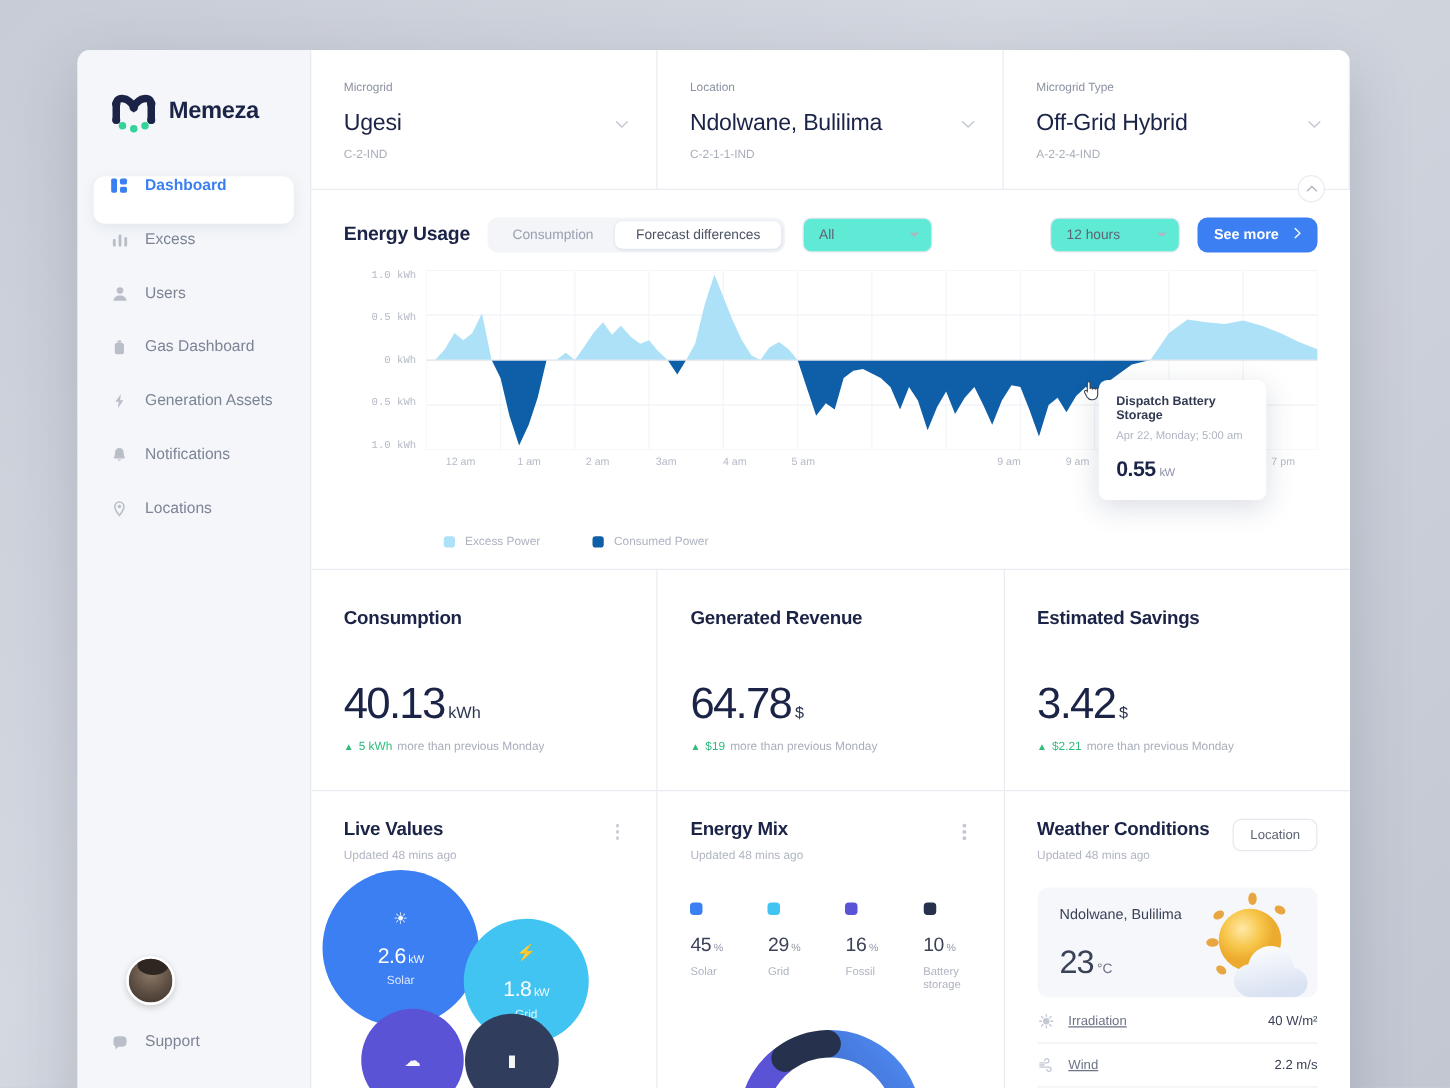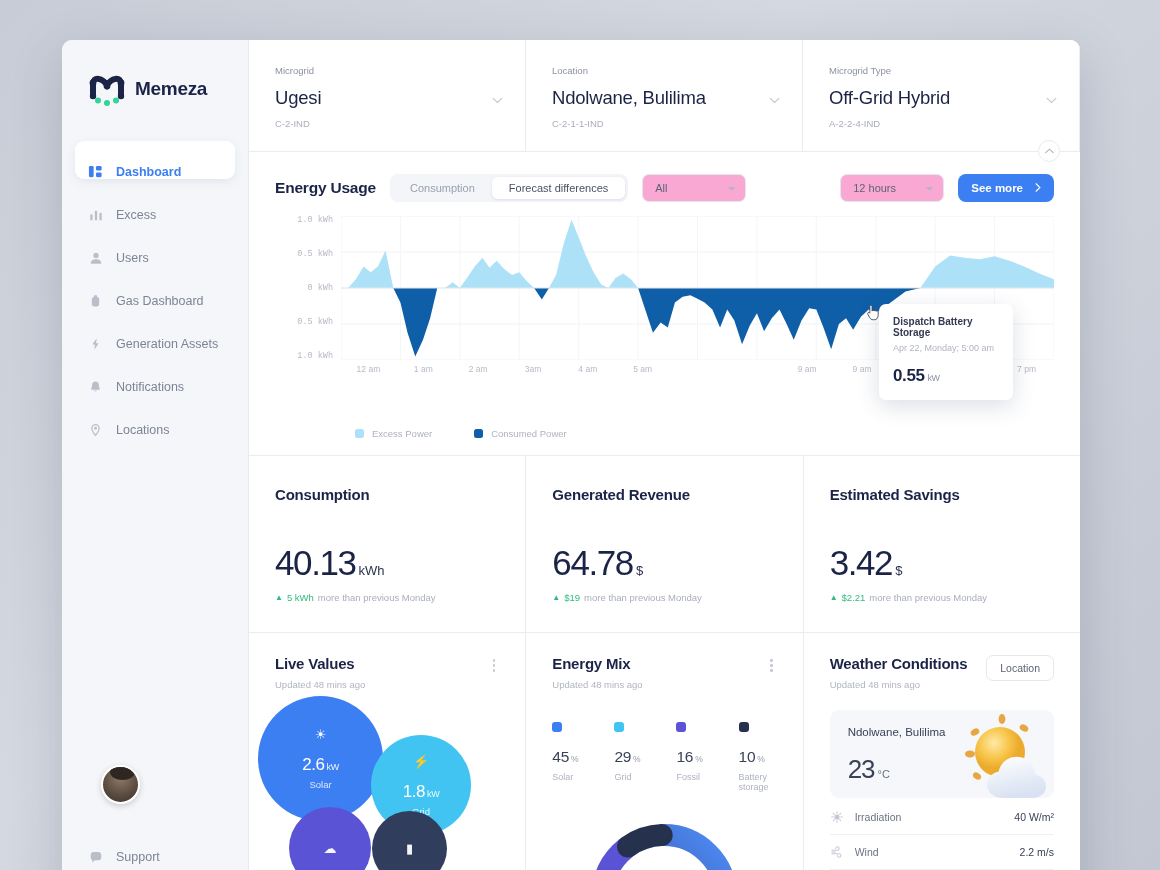--- a/index.html
+++ b/index.html
@@ -24,21 +24,21 @@
     background: #f4f6f9;
     border-right: 1px solid #e8ebf0;
     position: relative;
   }
   .brand { display: flex; align-items: center; gap: 9px; padding: 31px 0 0 26px; }
   .brand-mark { width: 38px; height: 36px; position: relative; flex: 0 0 38px; }
   .brand-name { font-size: 19px; font-weight: bold; color: #1b2447; letter-spacing: -.3px; }
 
   .nav { margin-top: 34px; padding: 0 13px; }
   .nav-item {
-    display: flex; align-items: flex-end; gap: 13px;
+    display: flex; align-items: flex-start; gap: 13px;
     height: 38px; padding: 0 13px; border-radius: 9px;
     font-size: 12.5px; color: #7d8496; margin-bottom: 5px; cursor: pointer;
   }
   .nav-item.active {
     background: #ffffff; color: #3b7ff2; font-weight: bold;
     box-shadow: 0 3px 10px rgba(80,100,140,.10);
   }
   .nav-icon { width: 15px; height: 15px; flex: 0 0 15px; display:flex; align-items:center; justify-content:center; }
   .nav-icon svg { display: block; }
 
@@ -83,21 +83,21 @@
     display: flex; background: #f3f5f9; border-radius: 8px; padding: 3px; height: 28px;
   }
   .seg-btn {
     font-size: 11px; color: #9aa0b0; padding: 0 17px; border-radius: 6px;
     display: flex; align-items: center; cursor: pointer; white-space: nowrap;
   }
   .seg-btn.active { background: #fff; color: #4b5264; box-shadow: 0 1px 3px rgba(60,80,120,.13); }
   .mini-select {
     height: 28px; min-width: 104px; border: 1px solid #e4e8ee; border-radius: 7px;
     display: flex; align-items: center; justify-content: space-between;
-    padding: 0 9px 0 12px; font-size: 11px; color: #5d6475; cursor: pointer; background:#f9a8d4;
+    padding: 0 9px 0 12px; font-size: 11px; color: #5d6475; cursor: pointer; background:#5eead4;
   }
   .spacer { flex: 1; }
   .see-more {
     height: 28px; background: #3b7ff2; color: #fff; border-radius: 8px;
     display: flex; align-items: center; gap: 12px; padding: 0 13px;
     font-size: 11.5px; font-weight: bold; cursor: pointer; border: none;
     font-family: "Liberation Sans", sans-serif;
   }
 
   .chart-wrap { position: relative; height: 200px; margin-top: 14px; }
@@ -180,21 +180,21 @@
   }
   .wx-city { font-size: 11.5px; color: #3a4257; }
   .wx-temp { margin-top: 18px; font-size: 26px; color: #3a4257; letter-spacing: -1px; line-height: 1; }
   .wx-temp span { font-size: 11px; letter-spacing: 0; margin-left: 3px; color: #6c7385; }
   .wx-art { position: absolute; right: 0; top: 0; width: 112px; height: 88px; }
   .wx-rows { margin-top: 2px; }
   .wx-row {
     display: flex; align-items: center; height: 35px;
     border-bottom: 1px solid #eef0f4; font-size: 10.5px; color: #6c7385;
   }
-  .wx-row .rl { display: flex; align-items: center; gap: 11px; flex: 1; }
+  .wx-row .rl { display: flex; align-items: center; gap: 11px; flex: 1; text-decoration: underline; }
   .wx-row .rv { color: #3a4257; }
   .wx-ic { width: 14px; display: flex; justify-content: center; color: #c3c8d4; }
 </style>
 </head>
 <body>
 
 <div class="app">
 
   <aside class="sidebar">
     <div class="brand">

